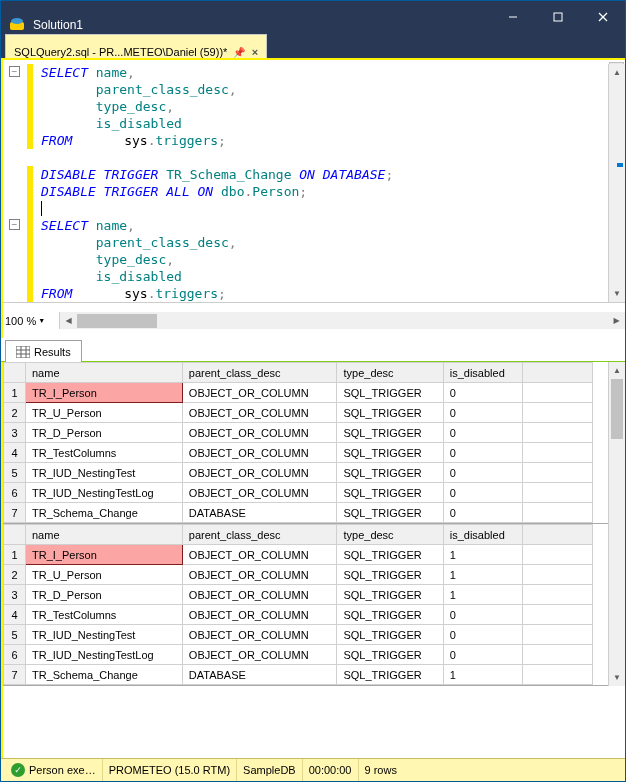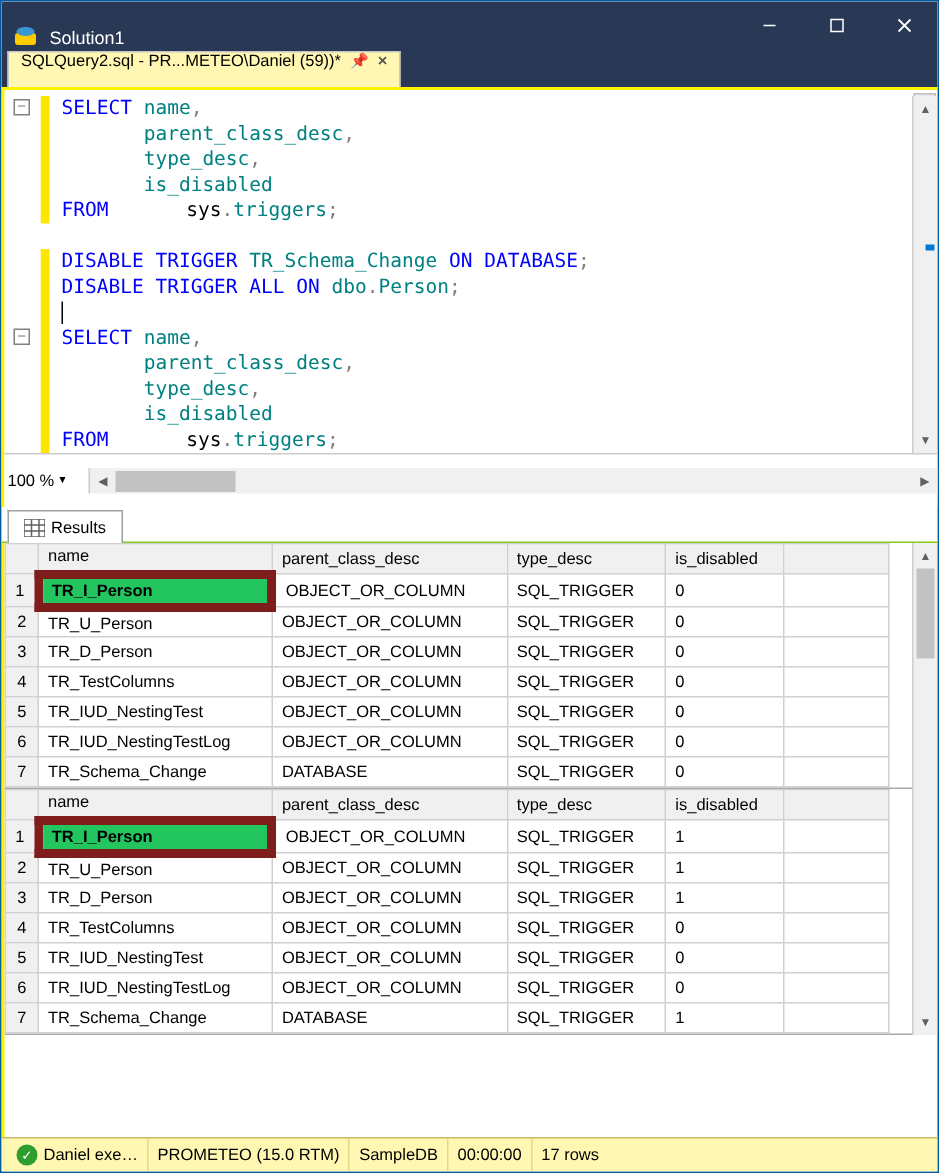--- a/index.html
+++ b/index.html
@@ -39,21 +39,21 @@
     background: #293955;
     display:flex;
     align-items: flex-end;
     padding-left: 4px;
   }
   .tab {
     height: 24px;
     background: #fff7b2;
     border: 1px solid #c8c8c8;
     border-bottom: none;
-    display:flex; align-items:flex-start;
+    display:flex; align-items:flex-end;
     padding: 0 8px;
     font-size: 11px;
     max-width: 300px;
   }
   .tab .pin { margin-left:6px; color:#555; font-size:10px;}
   .tab .close { margin-left:6px; color:#555; font-size:11px; font-weight:bold;}
   
   .editor-wrap {
     position:relative;
     flex: 0 0 278px;
@@ -82,21 +82,21 @@
   .yellow-gutter .ymark { width:6px; background:#ffe600; }
   .code {
     font-family: Consolas, monospace;
     font-size: 13px;
     line-height: 17px;
     white-space: pre;
     padding: 0 8px;
     flex:1;
     color:#000;
   }
-  .kw { color:#0000ff; }
+  .kw { color:#0000ff;font-style:italic; }
   .ident { color:#008080; }
   .func { color:#000;margin-left:44px; }
   .op { color:#808080; }
   .editor-vscroll {
     width: 17px;
     background:#f0f0f0;
     border-left:1px solid #cdcdcd;
     position:relative;
   }
   .editor-vscroll .up, .editor-vscroll .down {
@@ -181,21 +181,21 @@
   .grid th {
     background:#f0f0f0;
     font-weight:normal;
   }
   .grid th.rownumh { width:22px; background:#f0f0f0;}
   .grid td.rownum {
     background:#f0f0f0;
     text-align:center;
     width:22px;
   }
-  .grid tr.selrow td.cell0 { background:#22c55e; border:6px solid #7f1d1d;font-weight:bold;}
+  .grid tr.selrow td.cell0 { background:#fca5a5; border:1px solid #7f1d1d;}
   .results-wrap { display:flex; }
   .grids-col { flex:1; }
   .res-scroll {
     width:17px;
     background:#f0f0f0;
     border-left:1px solid #cdcdcd;
     position:relative;
   }
   .res-scroll .up,.res-scroll .down{ height:17px; text-align:center;font-size:8px;color:#606060; display:flex;align-items:center;justify-content:center;}
   .res-scroll .thumb {
@@ -487,19 +487,19 @@
       <div class="up">▲</div>
       <div class="thumb"></div>
       <div class="down" style="position:absolute;bottom:0;width:100%">▼</div>
     </div>
   </div>
 </div>
 
 <div class="statusbar">
   <div class="cell">
     <span class="status-ok">✓</span>
-    <span>Daniel exe…</span>
+    <span>Person exe…</span>
   </div>
   <div class="cell">PROMETEO (15.0 RTM)</div>
   <div class="cell">SampleDB</div>
   <div class="cell">00:00:00</div>
-  <div class="cell">17 rows</div>
+  <div class="cell">9 rows</div>
 </div>
 
 </body></html>

